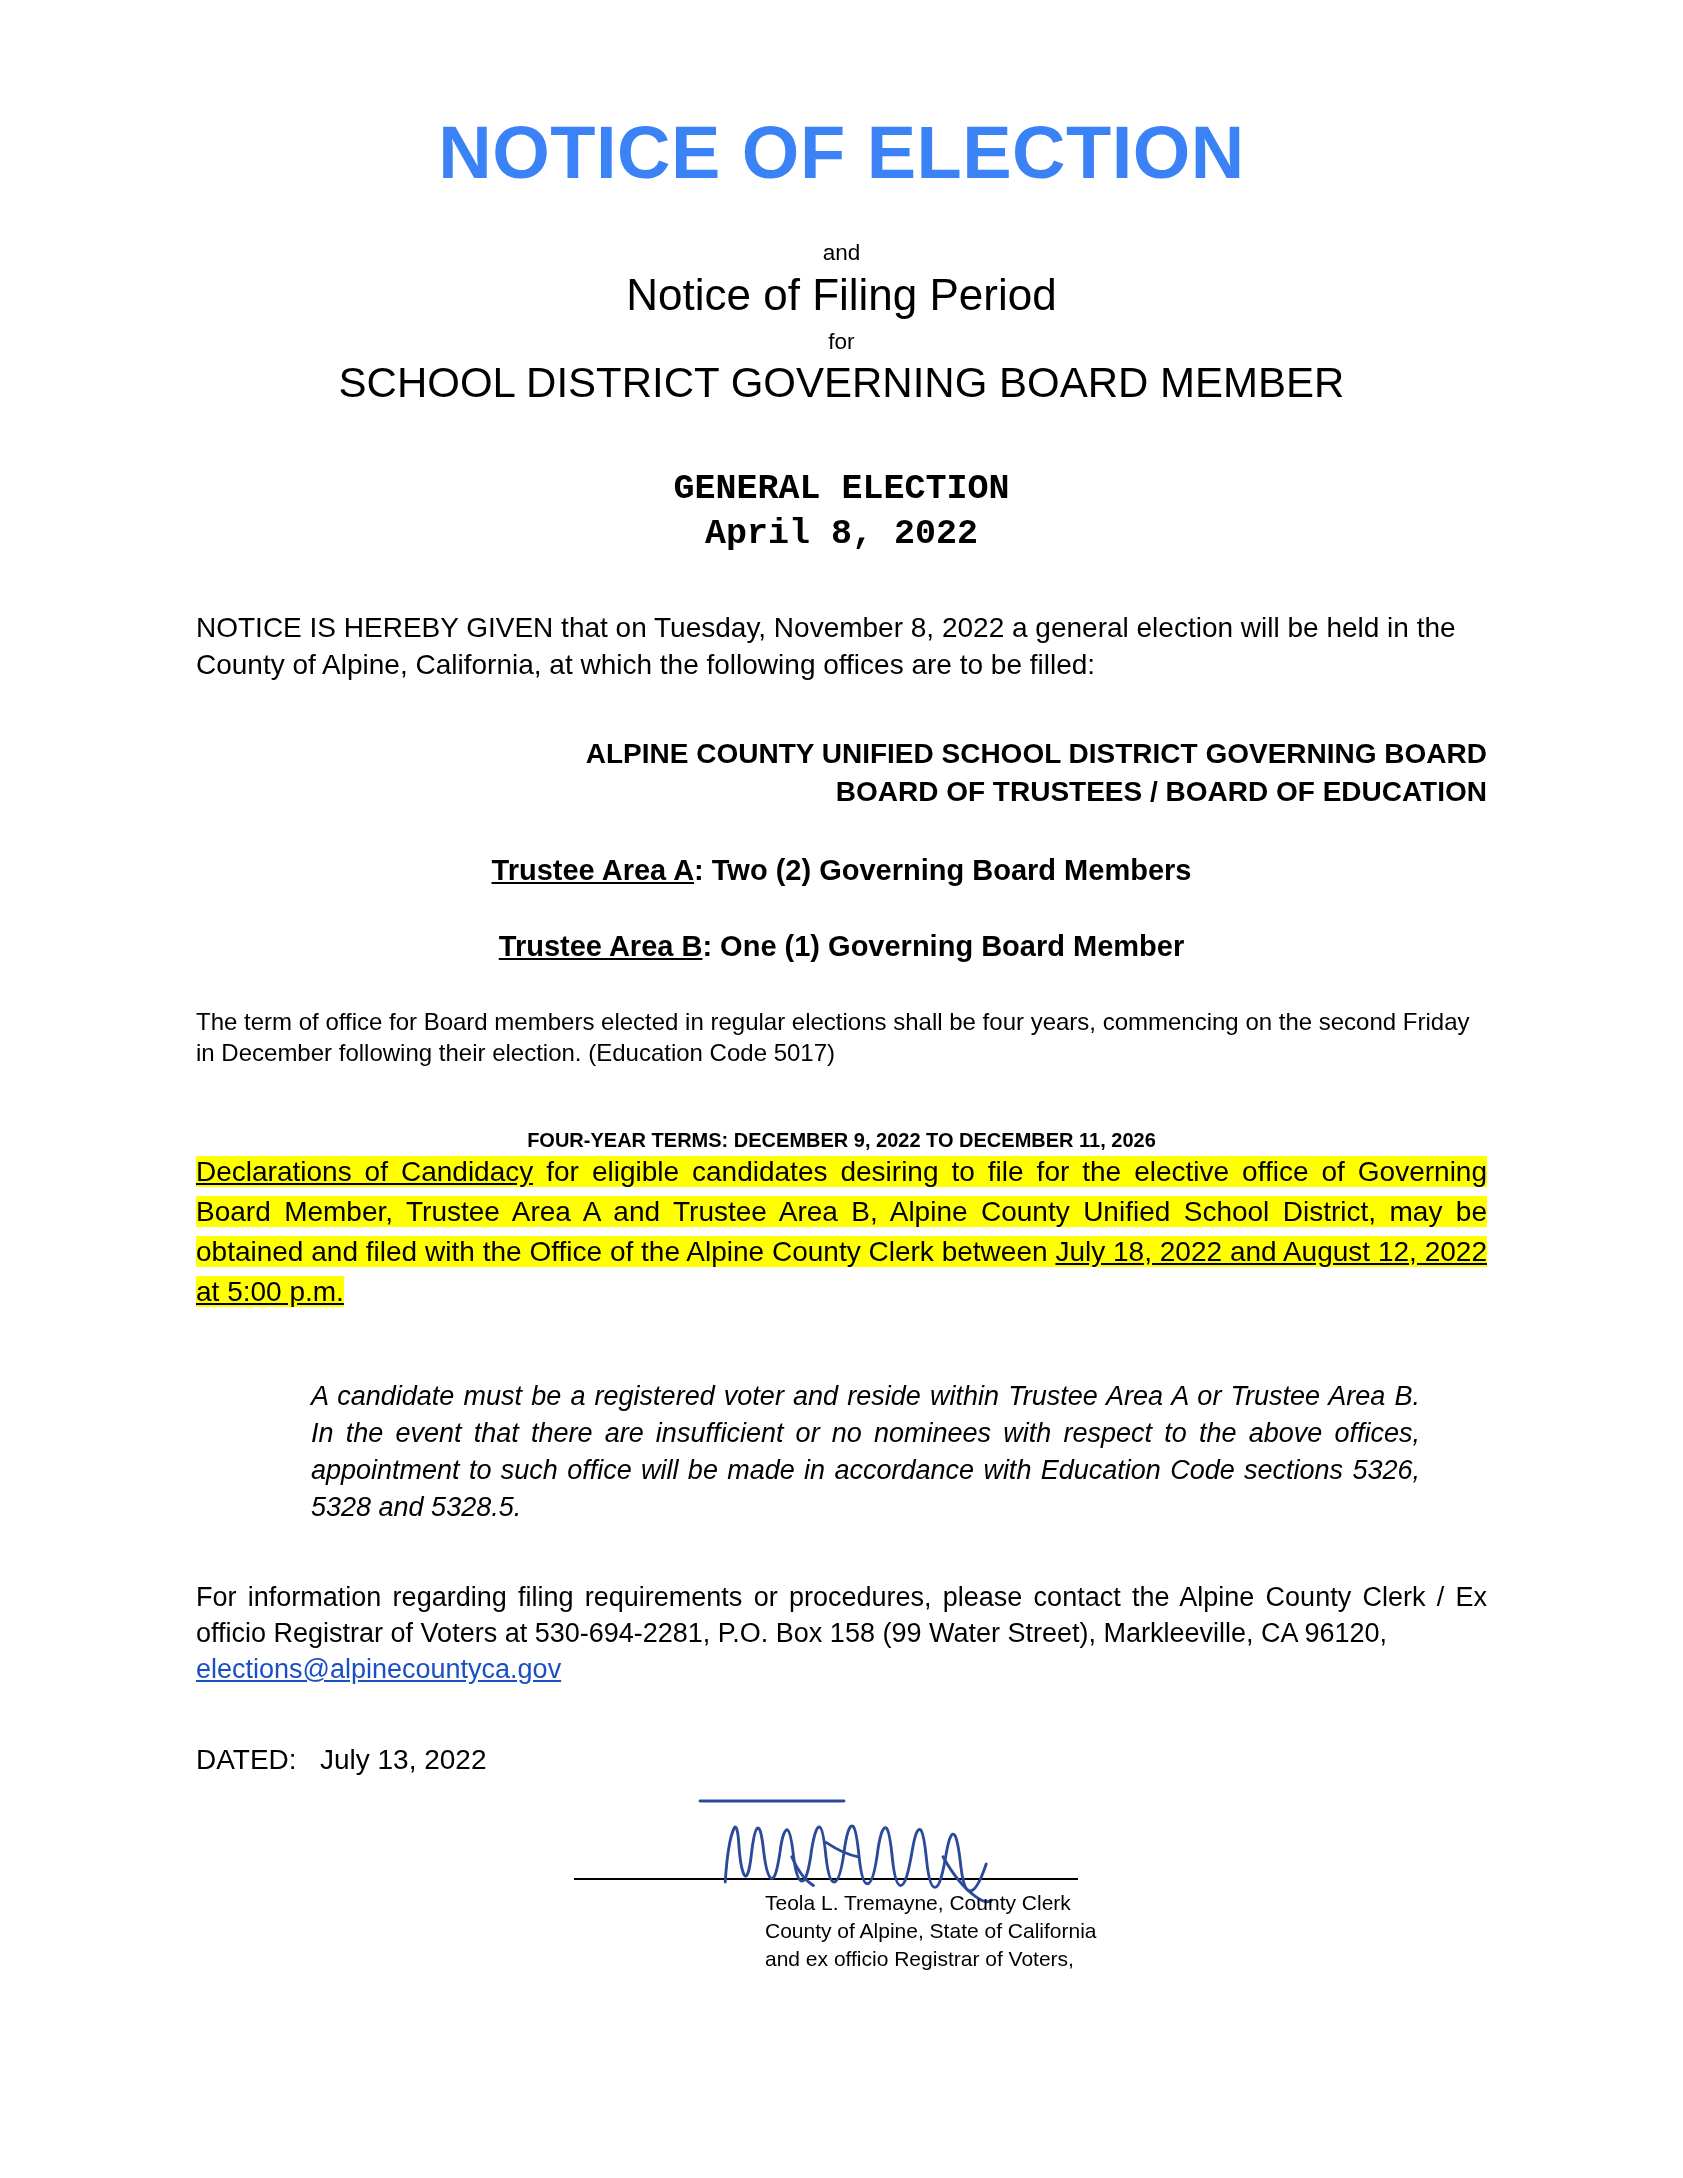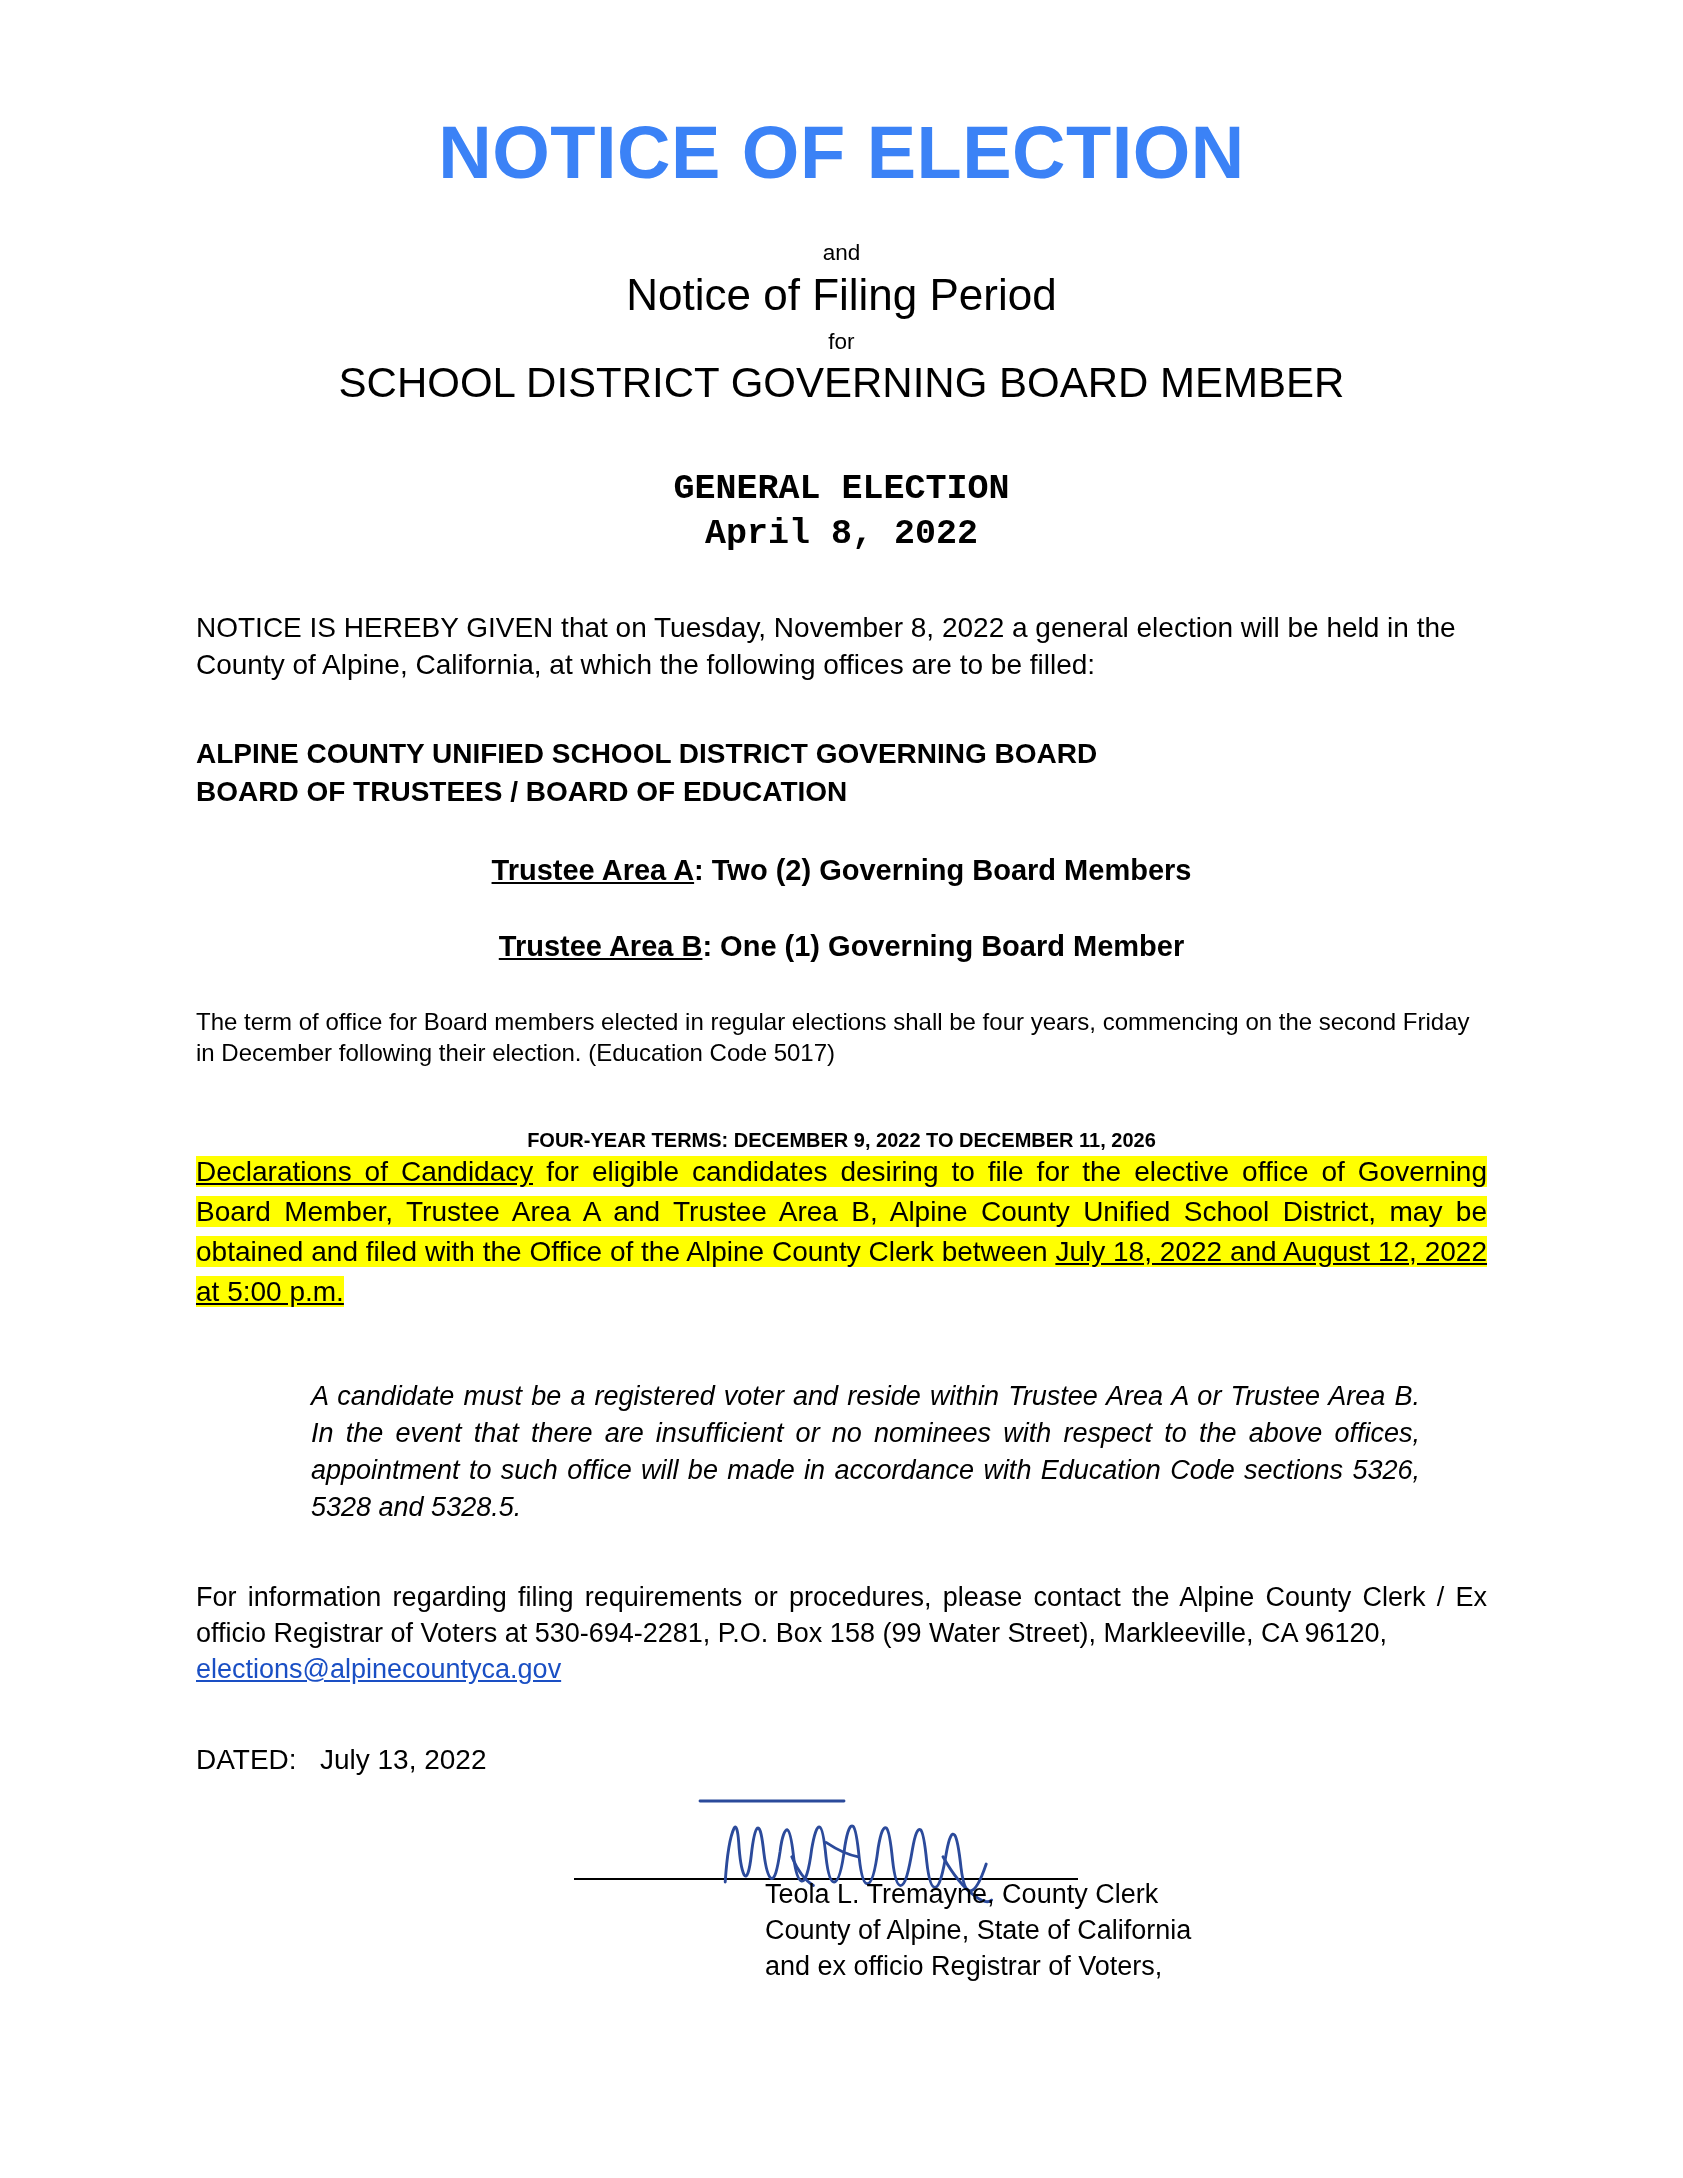--- a/index.html
+++ b/index.html
@@ -62,21 +62,21 @@
     line-height: 1.28;
     font-family: Liberation Mono, monospace;
   }
   .para {
     font-size: 28px;
     line-height: 1.33;
     margin-top: 52px;
     text-align: left;
   }
   .district-block {
-    text-align: left;
+    text-align: right;
     font-weight: bold;
     font-size: 28px;
     margin-top: 52px;
     line-height: 1.35;
   }
   .trustee-line {
     text-align: center;
     font-weight: bold;
     font-size: 29px;
     margin-top: 43px;
@@ -143,22 +143,22 @@
     background: #000000;
   }
   .sig-svg {
     position: absolute;
     left: 360px;
     top: -25px;
   }
   .sig-names {
     position: absolute;
     left: 569px;
-    top: 96px;
-    font-size: 27px;
+    top: 108px;
+    font-size: 21px;
     line-height: 1.32;
     white-space: nowrap;
   }
 </style>
 </head>
 <body>
 
 <div class="page">
 
   <h1 class="title-main">NOTICE OF ELECTION</h1>

